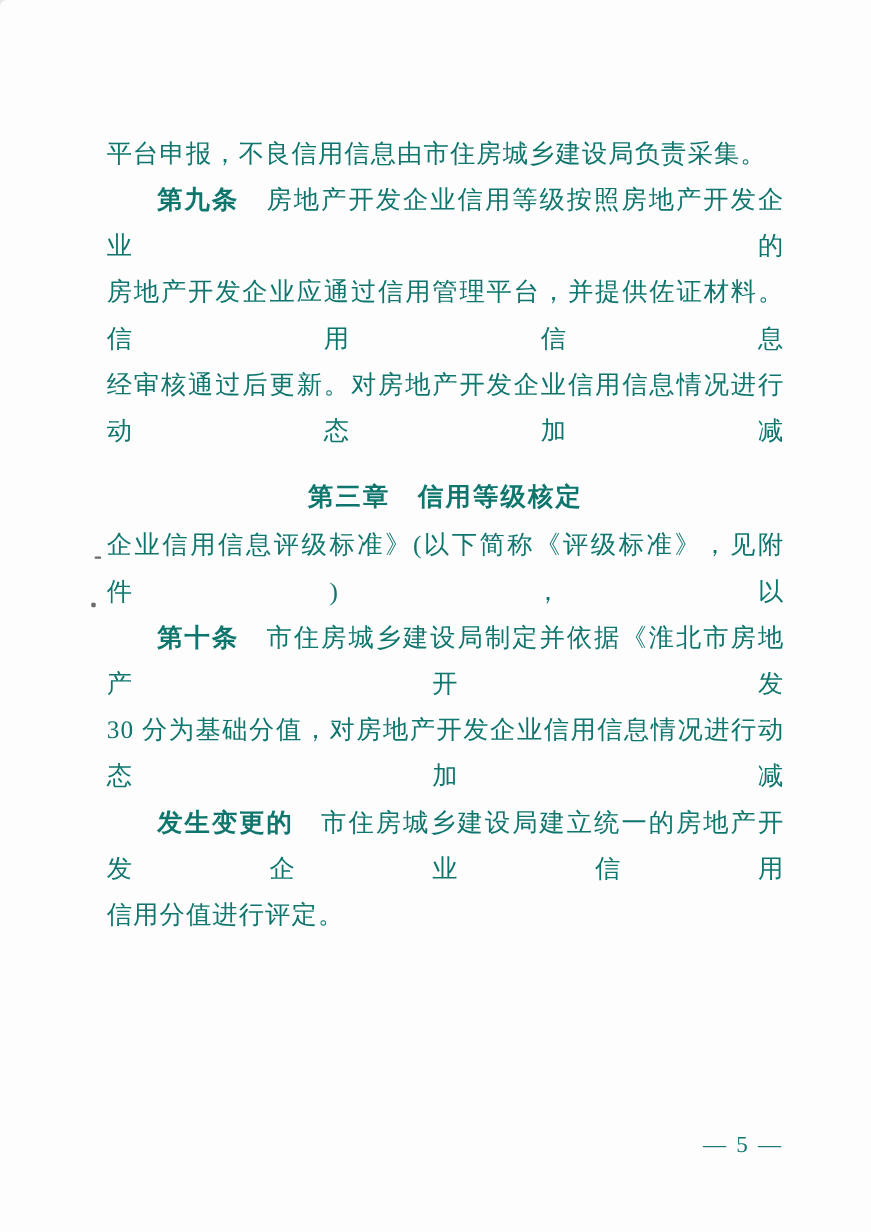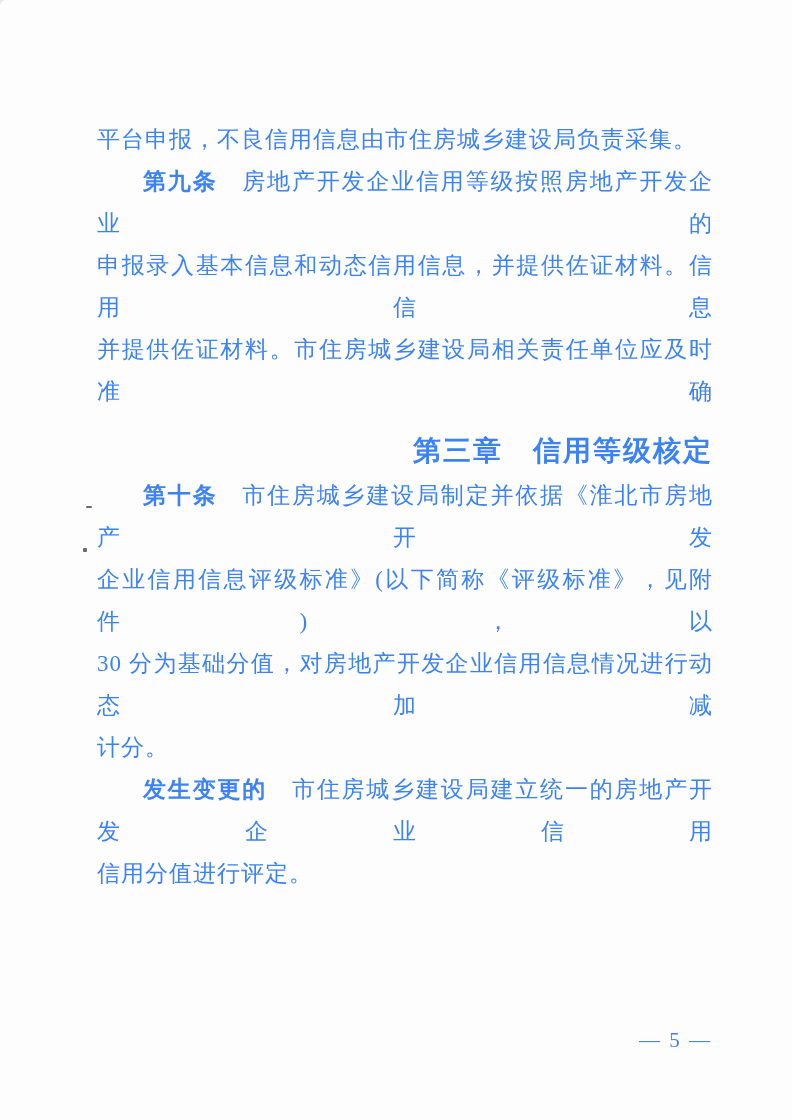--- a/index.html
+++ b/index.html
@@ -2,21 +2,21 @@
 <html lang="zh"><head>
 <meta charset="utf-8">
 <style>
   html, body { margin: 0; padding: 0; background: #e8e8e8; }
   .page {
     position: relative;
     width: 792px;
     height: 1120px;
     margin: 0 auto;
     background: #fdfdfd;
-    color: #3b82f6;
+    color: #0f766e;
     font-family: "Liberation Serif", "DejaVu Serif", serif;
     overflow: hidden;
     border-radius: 6px 0 0 0;
   }
   .textblock {
     position: absolute;
     left: 97px;
     top: 119px;
     width: 616px;
   }
@@ -27,24 +27,24 @@
     white-space: pre-wrap;
     text-align: left;
   }
   .line.fill {
     text-align: justify;
     text-align-last: justify;
   }
   .line.indent { text-indent: 46px; }
   .bold { font-weight: 700; margin-top: 34px; }
   .chapter {
-    font-size: 28px;
+    font-size: 23px;
     line-height: 42px;
     font-weight: 700;
-    text-align: right;
+    text-align: center;
     margin-top: 17px;
     margin-bottom: 3px;
     letter-spacing: 2px;
     font-family: "Liberation Sans", "DejaVu Sans", sans-serif;
   }
   .page-number {
     position: absolute;
     right: 80px;
     top: 1028px;
     font-size: 21px;
@@ -66,35 +66,34 @@
   <div class="speck speck-1"></div>
   <div class="speck speck-2"></div>
 
   <div class="textblock">
 
     <div class="line"><span>平台申报，不良信用信息由市住房城乡建设局负责采集。</span></div>
 
     <div class="line fill indent"><span class="bold">第九条</span><span>　房地产开发企业信用等级按照房地产开发企业的</span></div>
 
 
-    <div class="line fill"><span>申报录入基本信息和动态信用信息，并提供佐证材料。信用信息</span></div>
+    <div class="line fill"><span>房地产开发企业应通过信用管理平台，并提供佐证材料。信用信息</span></div>
 
 
-    <div class="line fill"><span>并提供佐证材料。市住房城乡建设局相关责任单位应及时准确</span></div>
+    <div class="line fill"><span>经审核通过后更新。对房地产开发企业信用信息情况进行动态加减</span></div>
 
 
     <div class="chapter">第三章　信用等级核定</div>
 
+    <div class="line fill"><span>企业信用信息评级标准》(以下简称《评级标准》，见附件)，以</span></div>
+
     <div class="line fill indent"><span class="bold">第十条</span><span>　市住房城乡建设局制定并依据《淮北市房地产开发</span></div>
-
-    <div class="line fill"><span>企业信用信息评级标准》(以下简称《评级标准》，见附件)，以</span></div>
 
     <div class="line fill"><span>30 分为基础分值，对房地产开发企业信用信息情况进行动态加减</span></div>
 
-    <div class="line"><span>计分。</span></div>
 
     <div class="line fill indent"><span class="bold">发生变更的</span><span>　市住房城乡建设局建立统一的房地产开发企业信用</span></div>
 
     <div class="line"><span>信用分值进行评定。</span></div>
 
   </div>
 
   <div class="page-number">— 5 —</div>
 </div>
 

